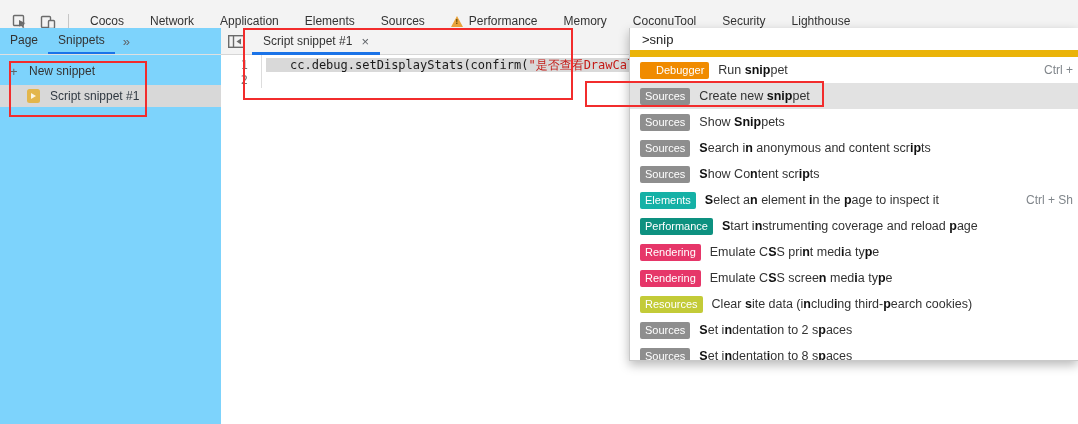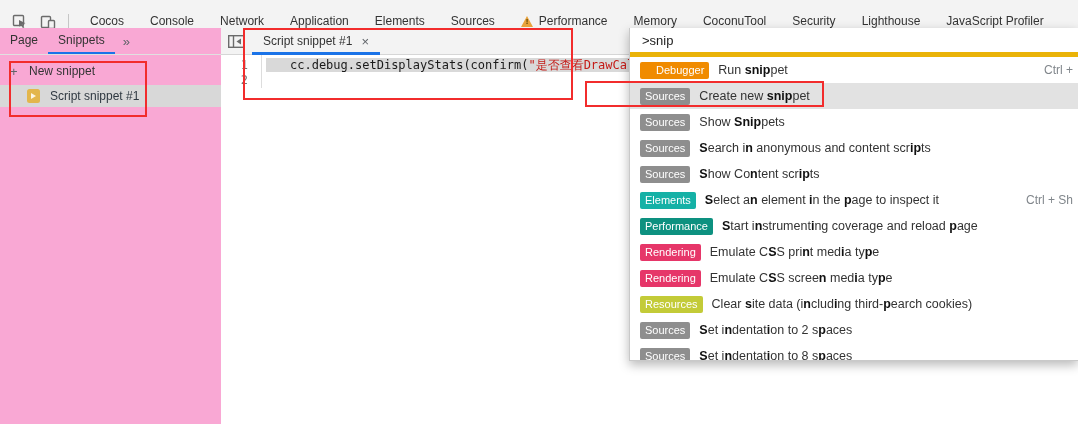--- a/index.html
+++ b/index.html
@@ -29,21 +29,21 @@
     border-left:6.5px solid transparent; border-right:6.5px solid transparent;
     border-bottom:11px solid #e9a33c;
   }
   .warn::after {
     content:"!"; position:absolute; left:4.8px; top:2.5px;
     font-size:8px; font-weight:bold; color:#584000;
   }
   
   .sidebar {
     position:absolute; left:0; top:28px; width:266px; bottom:0;
-    background:#f9a8d4; border-right:1px solid #cbcbcb;
+    background:#7dd3fc; border-right:1px solid #cbcbcb;
   }
   .side-tabs {
     height:27px; display:flex; align-items:stretch; border-bottom:1px solid #e0e0e0;
   }
   .side-tab {
     display:flex; align-items:center; padding:0 10px; font-size:12px; color:#333;
     border-bottom:2px solid transparent;
   }
   .side-tab.active { border-bottom-color:#1a73e8; }
   .side-chevrons { display:flex; align-items:center; padding:0 8px; color:#5f6368; font-size:13px; }
@@ -86,21 +86,21 @@
   .tok-code { color:#1a1a1a;padding-left:24px; }
   .tok-string { color:#c41a16; }
   
   .palette {
     position:absolute; left:629px; top:28px; width:449px; height:333px;
     background:#fff; border-left:1px solid #c9c9c9; border-bottom:1px solid #c9c9c9;
     box-shadow:0 4px 10px rgba(0,0,0,.28); overflow:hidden; z-index:5;
   }
   .palette-input {
     height:29px; display:flex; align-items:center; padding-left:12px;
-    border-bottom:5px solid #eab308; font-size:13px; color:#222;
+    border-bottom:7px solid #eab308; font-size:13px; color:#222;
   }
   .prow { height:26px; display:flex; align-items:center; padding:0 5px 0 10px; }
   .prow.selected { background:#e2e2e2; }
   .badge {
     color:#fff; font-size:11px; line-height:1; padding:3px 5px; border-radius:2px;
     margin-right:9px; white-space:nowrap;
   }
   .row-label { font-size:12.5px; color:#333; white-space:nowrap; }
   .row-label b { color:#111; }
   .shortcut { margin-left:auto; color:#80868b; font-size:12px; white-space:nowrap; }
@@ -122,23 +122,20 @@
       <rect x="1.5" y="2.5" width="9" height="11" rx="1" fill="none" stroke="#6b6b6b" stroke-width="1.4"></rect>
       <rect x="8.5" y="6.5" width="6" height="8" rx="1" fill="#f3f3f3" stroke="#6b6b6b" stroke-width="1.4"></rect>
     </svg>
   </span>
   <span class="tb-divider"></span>
   <div class="dtabs">
       <div class="dtab">
         <span>Cocos</span>
       </div>
       <div class="dtab">
-        <span>Console</span>
-      </div>
-      <div class="dtab">
         <span>Network</span>
       </div>
       <div class="dtab">
         <span>Application</span>
       </div>
       <div class="dtab">
         <span>Elements</span>
       </div>
       <div class="dtab active">
         <span>Sources</span>
@@ -151,23 +148,20 @@
         <span>Memory</span>
       </div>
       <div class="dtab">
         <span>CoconuTool</span>
       </div>
       <div class="dtab">
         <span>Security</span>
       </div>
       <div class="dtab">
         <span>Lighthouse</span>
-      </div>
-      <div class="dtab">
-        <span>JavaScript Profiler</span>
       </div>
     </div>
 </div>
 
 <div class="sidebar">
   <div class="side-tabs">
     <div class="side-tab">Page</div>
     <div class="side-tab active">Snippets</div>
     <div class="side-chevrons">»</div>
     <div class="side-spacer"></div>

